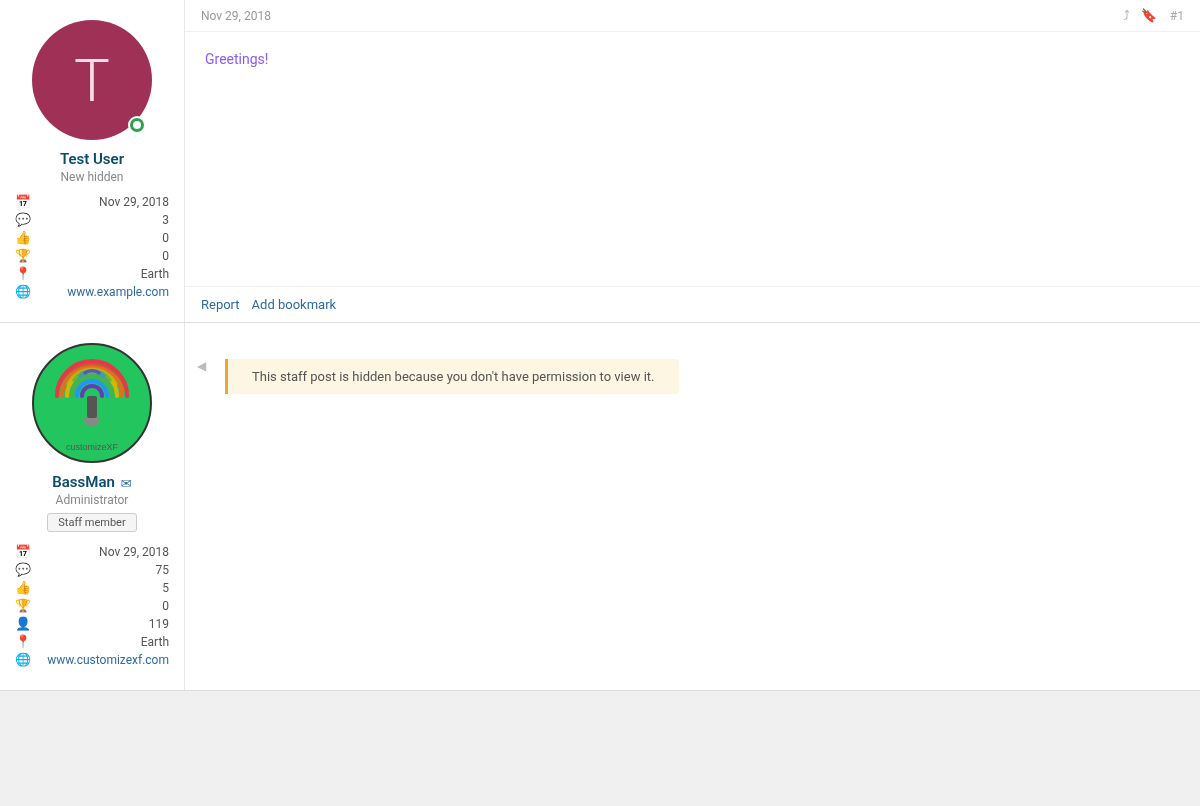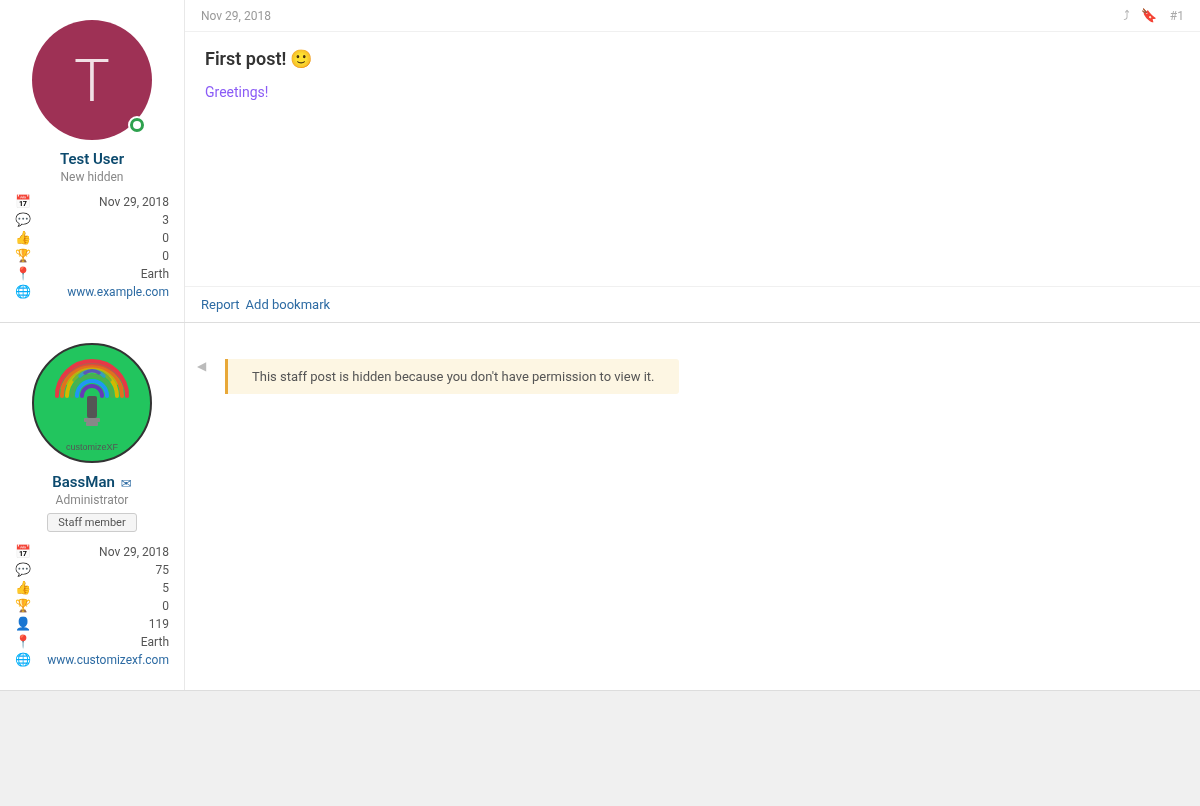--- a/index.html
+++ b/index.html
@@ -178,21 +178,21 @@
 
     .post-body {
       font-size: 14px;
       color: #8b5cf6;
       line-height: 1.6;
     }
 
     .post-footer {
       padding: 10px 16px;
       display: flex;
-      gap: 6px;
+      gap: 12px;
       border-top: 1px solid #f0f0f0;
     }
 
     .post-footer a {
       color: #2d6ba3;
       text-decoration: none;
       font-size: 13px;
       cursor: pointer;
     }
 
@@ -285,21 +285,20 @@
     <div class="post-main">
       <div class="post-header">
         <span class="post-timestamp">Nov 29, 2018</span>
         <div class="post-header-actions">
           <span>⤴</span>
           <span>🔖</span>
           <span class="post-number">#1</span>
         </div>
       </div>
       <div class="post-content">
-        <div class="post-title">First post! 🙂</div>
         <div class="post-body">Greetings!</div>
       </div>
       <div class="post-footer">
         <a>Report</a>
         <a>Add bookmark</a>
       </div>
     </div>
   </div>
 
   <div class="post-row">

